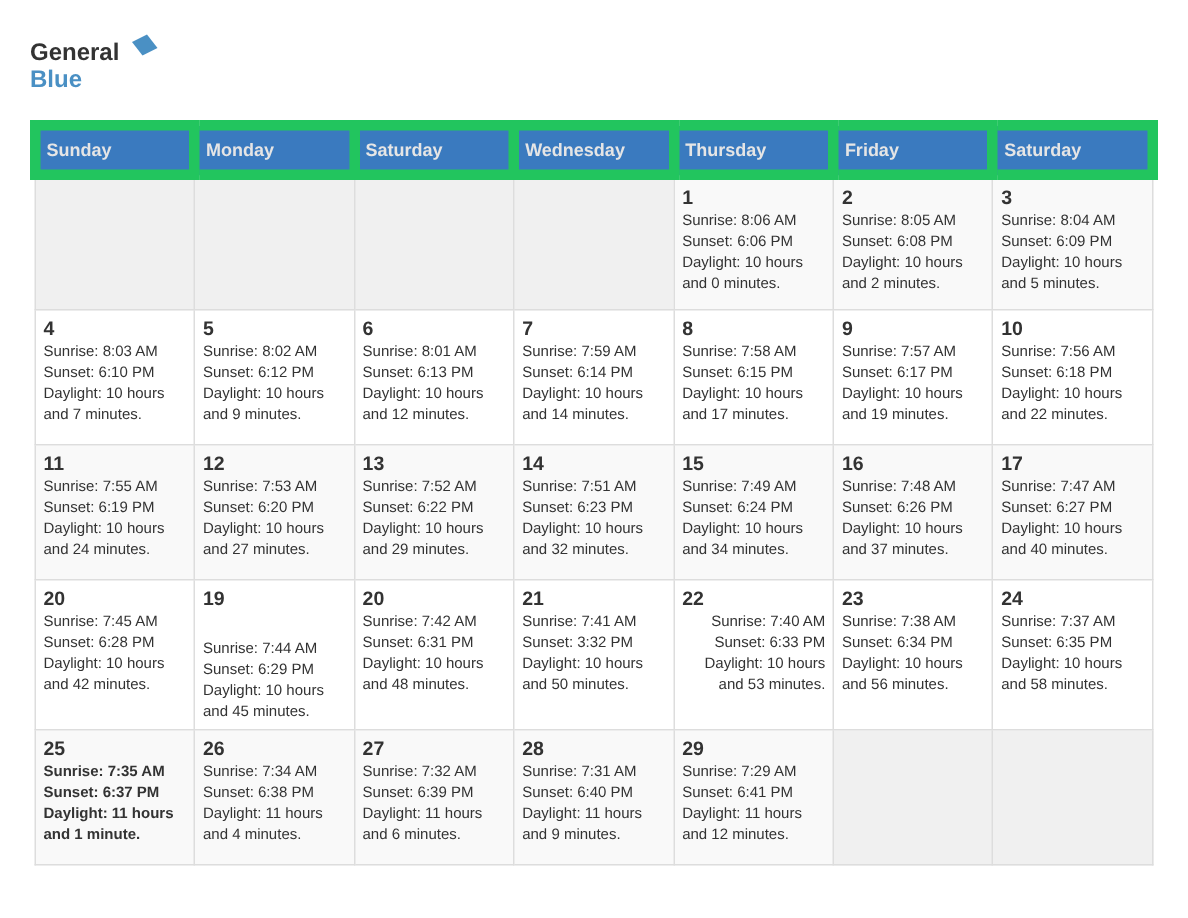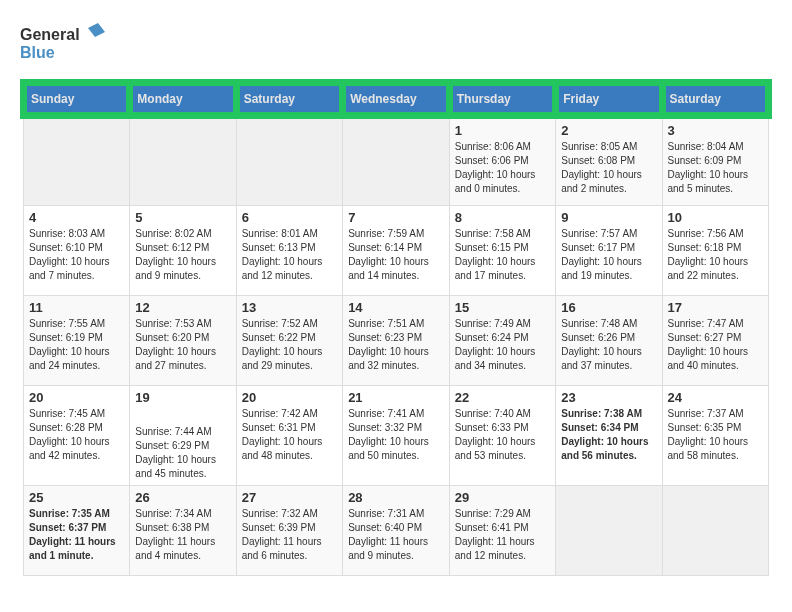--- a/index.html
+++ b/index.html
@@ -263,28 +263,28 @@
         </td>
         <td>
           <span class="day-number">21</span>
           <div class="day-info" style="white-space: pre-line;">Sunrise: 7:41 AM
 Sunset: 3:32 PM
 Daylight: 10 hours
 and 50 minutes.</div>
         </td>
         <td>
           <span class="day-number">22</span>
-          <div class="day-info" style="white-space: pre-line;">Sunrise: 7:40 AM
+          <div class="day-info" style="white-space: pre-line; text-align: right;">Sunrise: 7:40 AM
 Sunset: 6:33 PM
 Daylight: 10 hours
 and 53 minutes.</div>
         </td>
         <td>
           <span class="day-number">23</span>
-          <div class="day-info" style="white-space: pre-line; font-weight: bold;">Sunrise: 7:38 AM
+          <div class="day-info" style="white-space: pre-line;">Sunrise: 7:38 AM
 Sunset: 6:34 PM
 Daylight: 10 hours
 and 56 minutes.</div>
         </td>
         <td>
           <span class="day-number">24</span>
           <div class="day-info" style="white-space: pre-line;">Sunrise: 7:37 AM
 Sunset: 6:35 PM
 Daylight: 10 hours
 and 58 minutes.</div>

